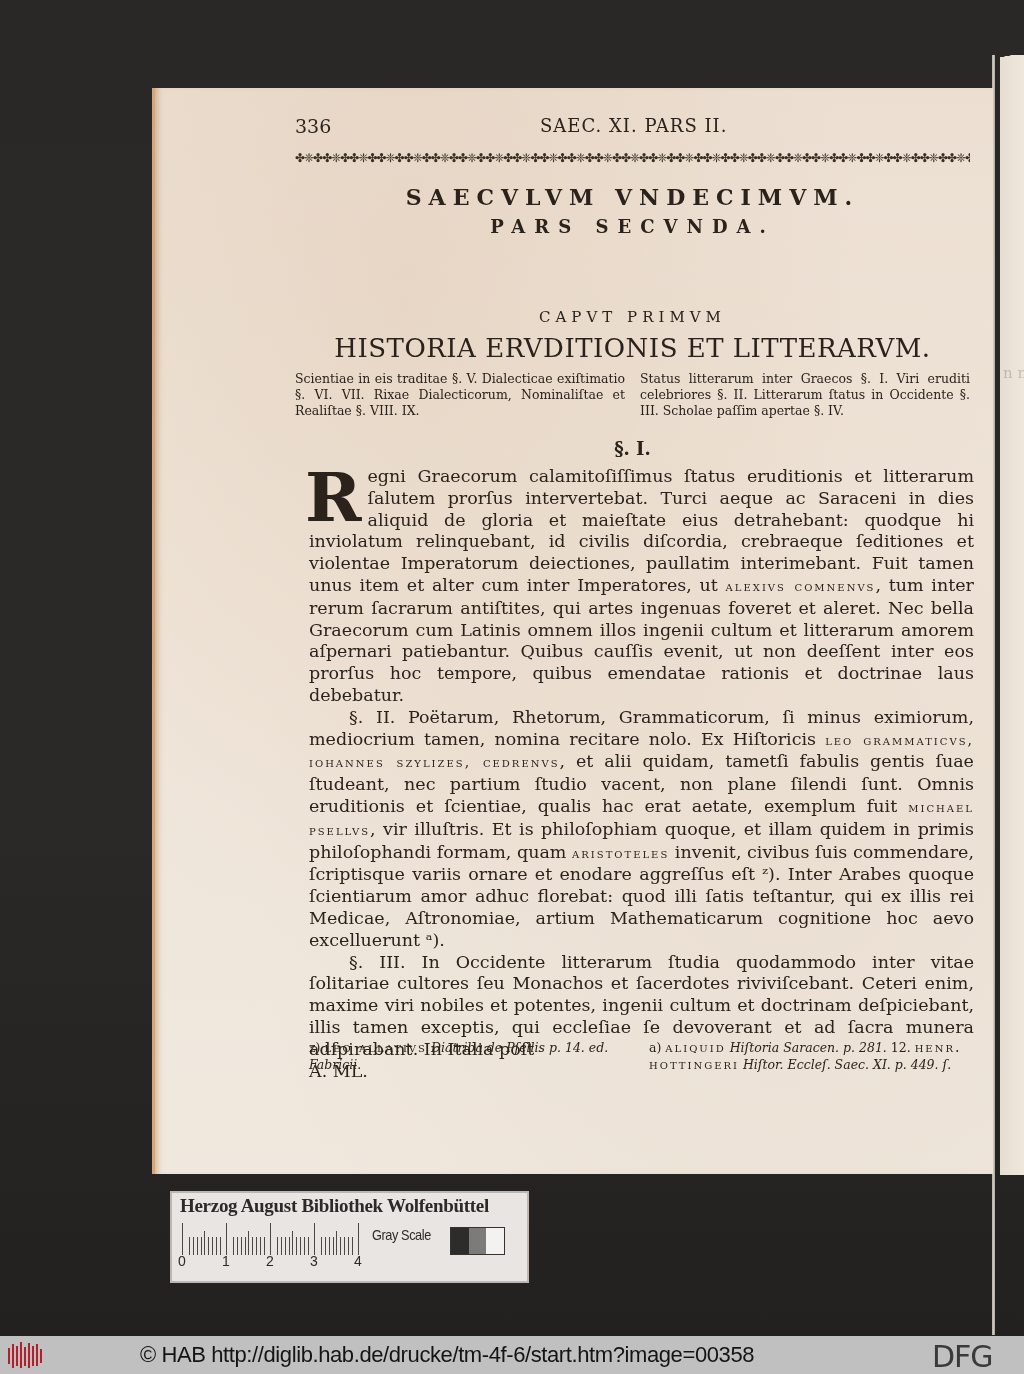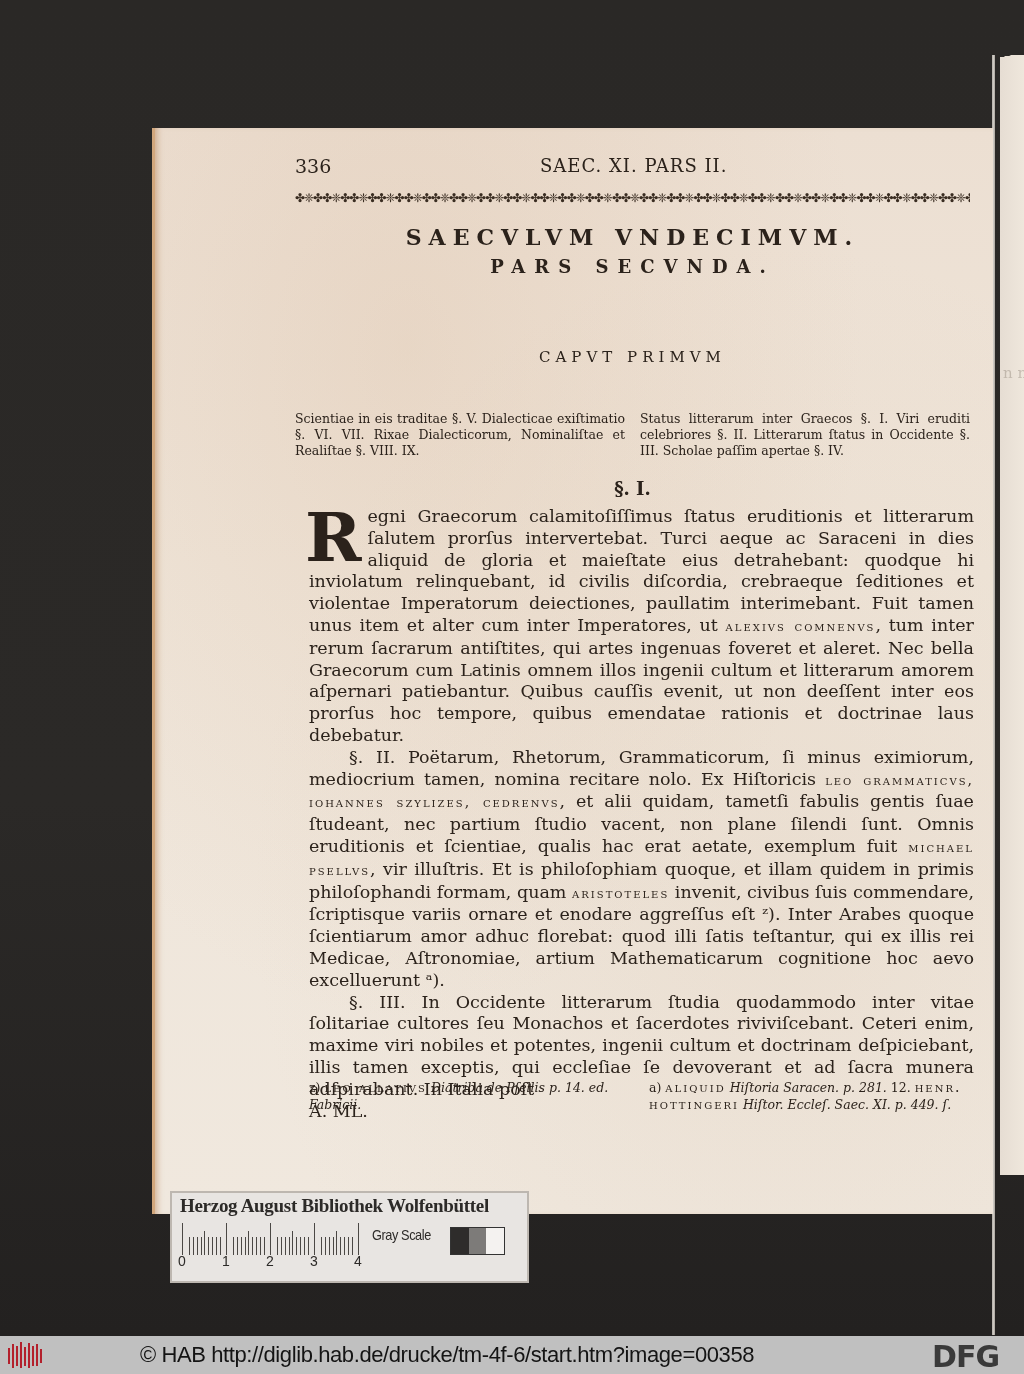--- a/index.html
+++ b/index.html
@@ -32,21 +32,20 @@
       white-space:nowrap; opacity:.55;
     }
     .page {
       position:absolute; left:152px; top:88px; width:838px; height:1086px;
       background:
         radial-gradient(ellipse at 30% 20%, rgba(214,180,150,.25), transparent 55%),
         radial-gradient(ellipse at 75% 70%, rgba(210,185,160,.18), transparent 60%),
         linear-gradient(180deg,#ecdfd2 0%,#efe5d9 40%,#f0e8de 100%);
       border-left:3px solid #d2a77c;
       box-shadow: inset 6px 0 6px -4px rgba(180,120,70,.5);
-      margin-top: 40px;
     }
     .ink { color:#2b221b; }
     .pagehead {
       position:absolute; top:27px; left:140px; width:650px; height:24px;
       font-size:19px;
     }
     .pagenum { position:absolute; left:0; top:0; font-size:19px; }
     .runhead { position:absolute; left:245px; top:0; font-size:18px; letter-spacing:1px; }
     .ornament {
       position:absolute; top:63px; left:140px; width:675px; height:14px;
@@ -127,21 +126,21 @@
       position:absolute; left:0; top:1336px; width:1024px; height:38px;
       background:#c0c0c0;
       font-family:"Liberation Sans", sans-serif;
     }
     .hab-logo { position:absolute; left:6px; top:4px; width:40px; height:30px; }
     .footer-text {
       position:absolute; left:140px; top:6px; font-size:22px; color:#141414;
       letter-spacing:-.4px; white-space:nowrap;
     }
     .dfg {
-      position:absolute; left:932px; top:3px; font-size:30px; font-weight:bold;
+      position:absolute; left:932px; top:3px; font-size:30px; font-weight:normal;
       color:#3a3a3a; letter-spacing:-1px; font-family:"DejaVu Sans", sans-serif;text-align:right;
     }
   </style>
 </head>
 <body>
 
 <div class="scan-bg"></div>
 <div class="next-page"></div>
 <div class="next-page-shadow"></div>
 <div class="gutter-line"></div>
@@ -177,20 +176,21 @@
 <div class="page ink">
   <div class="pagehead">
     <span class="pagenum">336</span>
     <span class="runhead">SAEC. XI. PARS II.</span>
   </div>
   <div class="ornament">✤❈✤✤❈✤✤❈✤✤❈✤✤❈✤✤❈✤✤❈✤✤❈✤✤❈✤✤❈✤✤❈✤✤❈✤✤❈✤✤❈✤✤❈✤✤❈✤✤❈✤✤❈✤✤❈✤✤❈✤✤❈✤✤❈✤✤❈✤✤❈✤✤❈✤✤❈✤✤❈✤</div>
 
   <div class="title1">SAECVLVM VNDECIMVM.</div>
   <div class="title2">PARS SECVNDA.</div>
   <div class="caput">CAPVT PRIMVM</div>
+  <div class="title4">HISTORIA ERVDITIONIS ET LITTERARVM.</div>
 
   <div class="summary">
     <div class="col">
         <p>Scientiae in eis traditae §. V. Dialecticae exiſtimatio §. VI. VII. Rixae Dialecticorum, Nominaliſtae et Realiſtae §. VIII. IX.</p>
       </div>
     <div class="col">
         <p>Status litterarum inter Graecos §. I. Viri eruditi celebriores §. II. Litterarum ſtatus in Occidente §. III. Scholae paſſim apertae §. IV.</p>
       </div>
   </div>
 

